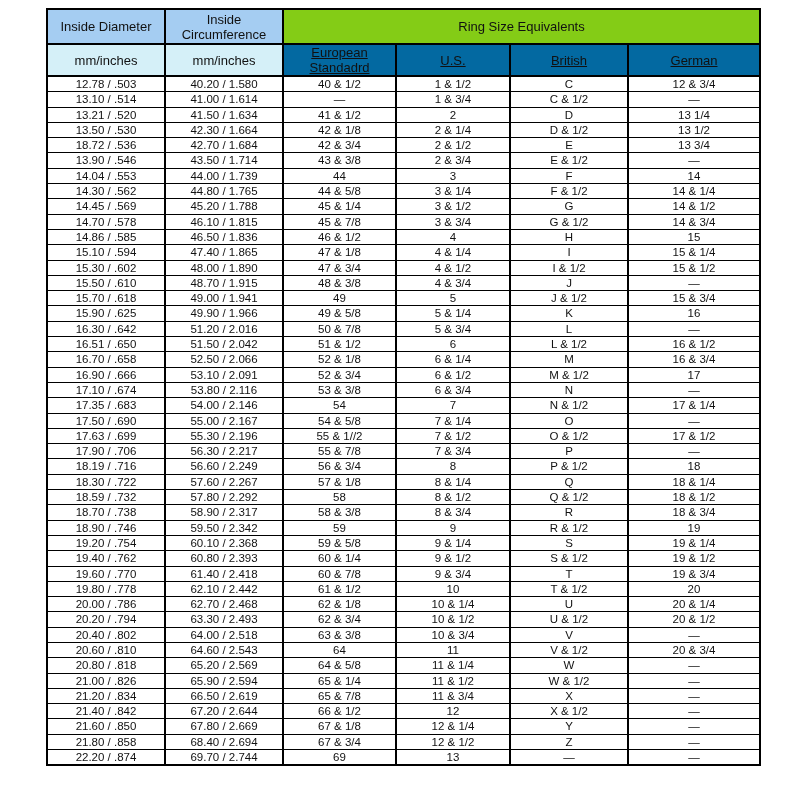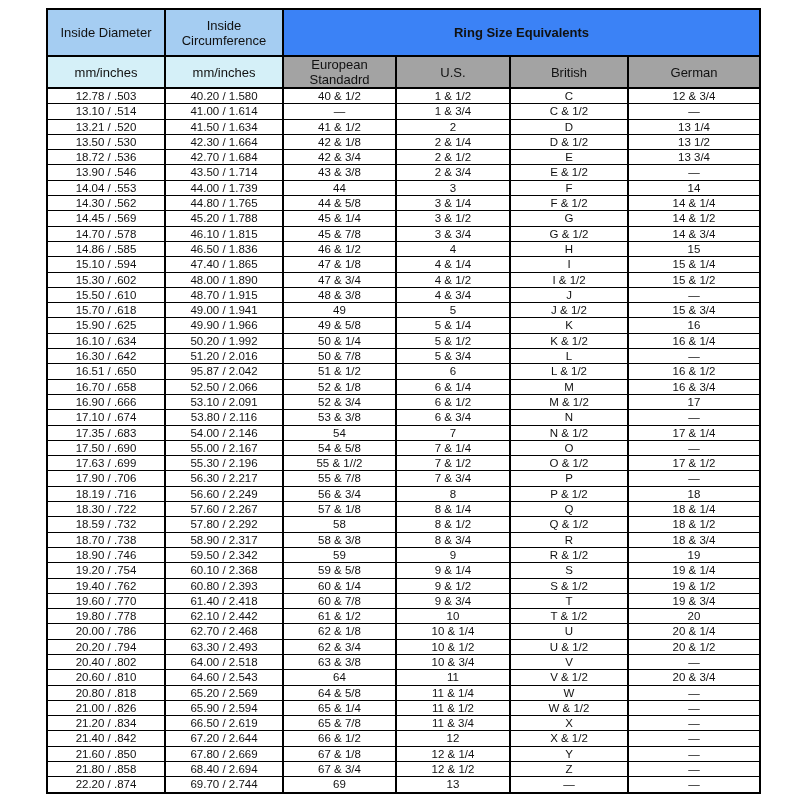--- a/index.html
+++ b/index.html
@@ -29,26 +29,26 @@
     overflow: hidden;
     white-space: nowrap;
   }
   thead th {
     border: 2px solid #000000;
     font-weight: normal;
     font-size: 13px;
     line-height: 15px;
     white-space: normal;
   }
-  thead tr.top-row th   { height: 47px; }
+  thead tr.top-row th   { height: 35px; }
   thead tr.sub-row th   { height: 26px; }
   .bg-blue  { background: #a5cdf2; }
   .bg-cyan  { background: #d5f0f8; }
-  .bg-pale  { background: #3b82f6; font-weight: bold; }
-  .bg-green { background: #a3a3a3; }
+  .bg-pale  { background: #84cc16; }
+  .bg-green { background: #0369a1; text-decoration: underline; }
   tbody td {
     border-top: 1px solid #000000;
     border-bottom: 1px solid #000000;
     border-left: 2px solid #000000;
     border-right: 2px solid #000000;
     height: 14.3px;
     line-height: 14.3px;
     font-size: 11.5px;
     background: #ffffff;
   }
@@ -210,38 +210,30 @@
         </tr>
         <tr>
           <td>15.90 / .625</td>
           <td>49.90 / 1.966</td>
           <td>49 &amp; 5/8</td>
           <td>5 &amp; 1/4</td>
           <td>K</td>
           <td>16</td>
         </tr>
         <tr>
-          <td>16.10 / .634</td>
-          <td>50.20 / 1.992</td>
-          <td>50 &amp; 1/4</td>
-          <td>5 &amp; 1/2</td>
-          <td>K &amp; 1/2</td>
-          <td>16 &amp; 1/4</td>
-        </tr>
-        <tr>
           <td>16.30 / .642</td>
           <td>51.20 / 2.016</td>
           <td>50 &amp; 7/8</td>
           <td>5 &amp; 3/4</td>
           <td>L</td>
           <td>—</td>
         </tr>
         <tr>
           <td>16.51 / .650</td>
-          <td>95.87 / 2.042</td>
+          <td>51.50 / 2.042</td>
           <td>51 &amp; 1/2</td>
           <td>6</td>
           <td>L &amp; 1/2</td>
           <td>16 &amp; 1/2</td>
         </tr>
         <tr>
           <td>16.70 / .658</td>
           <td>52.50 / 2.066</td>
           <td>52 &amp; 1/8</td>
           <td>6 &amp; 1/4</td>

